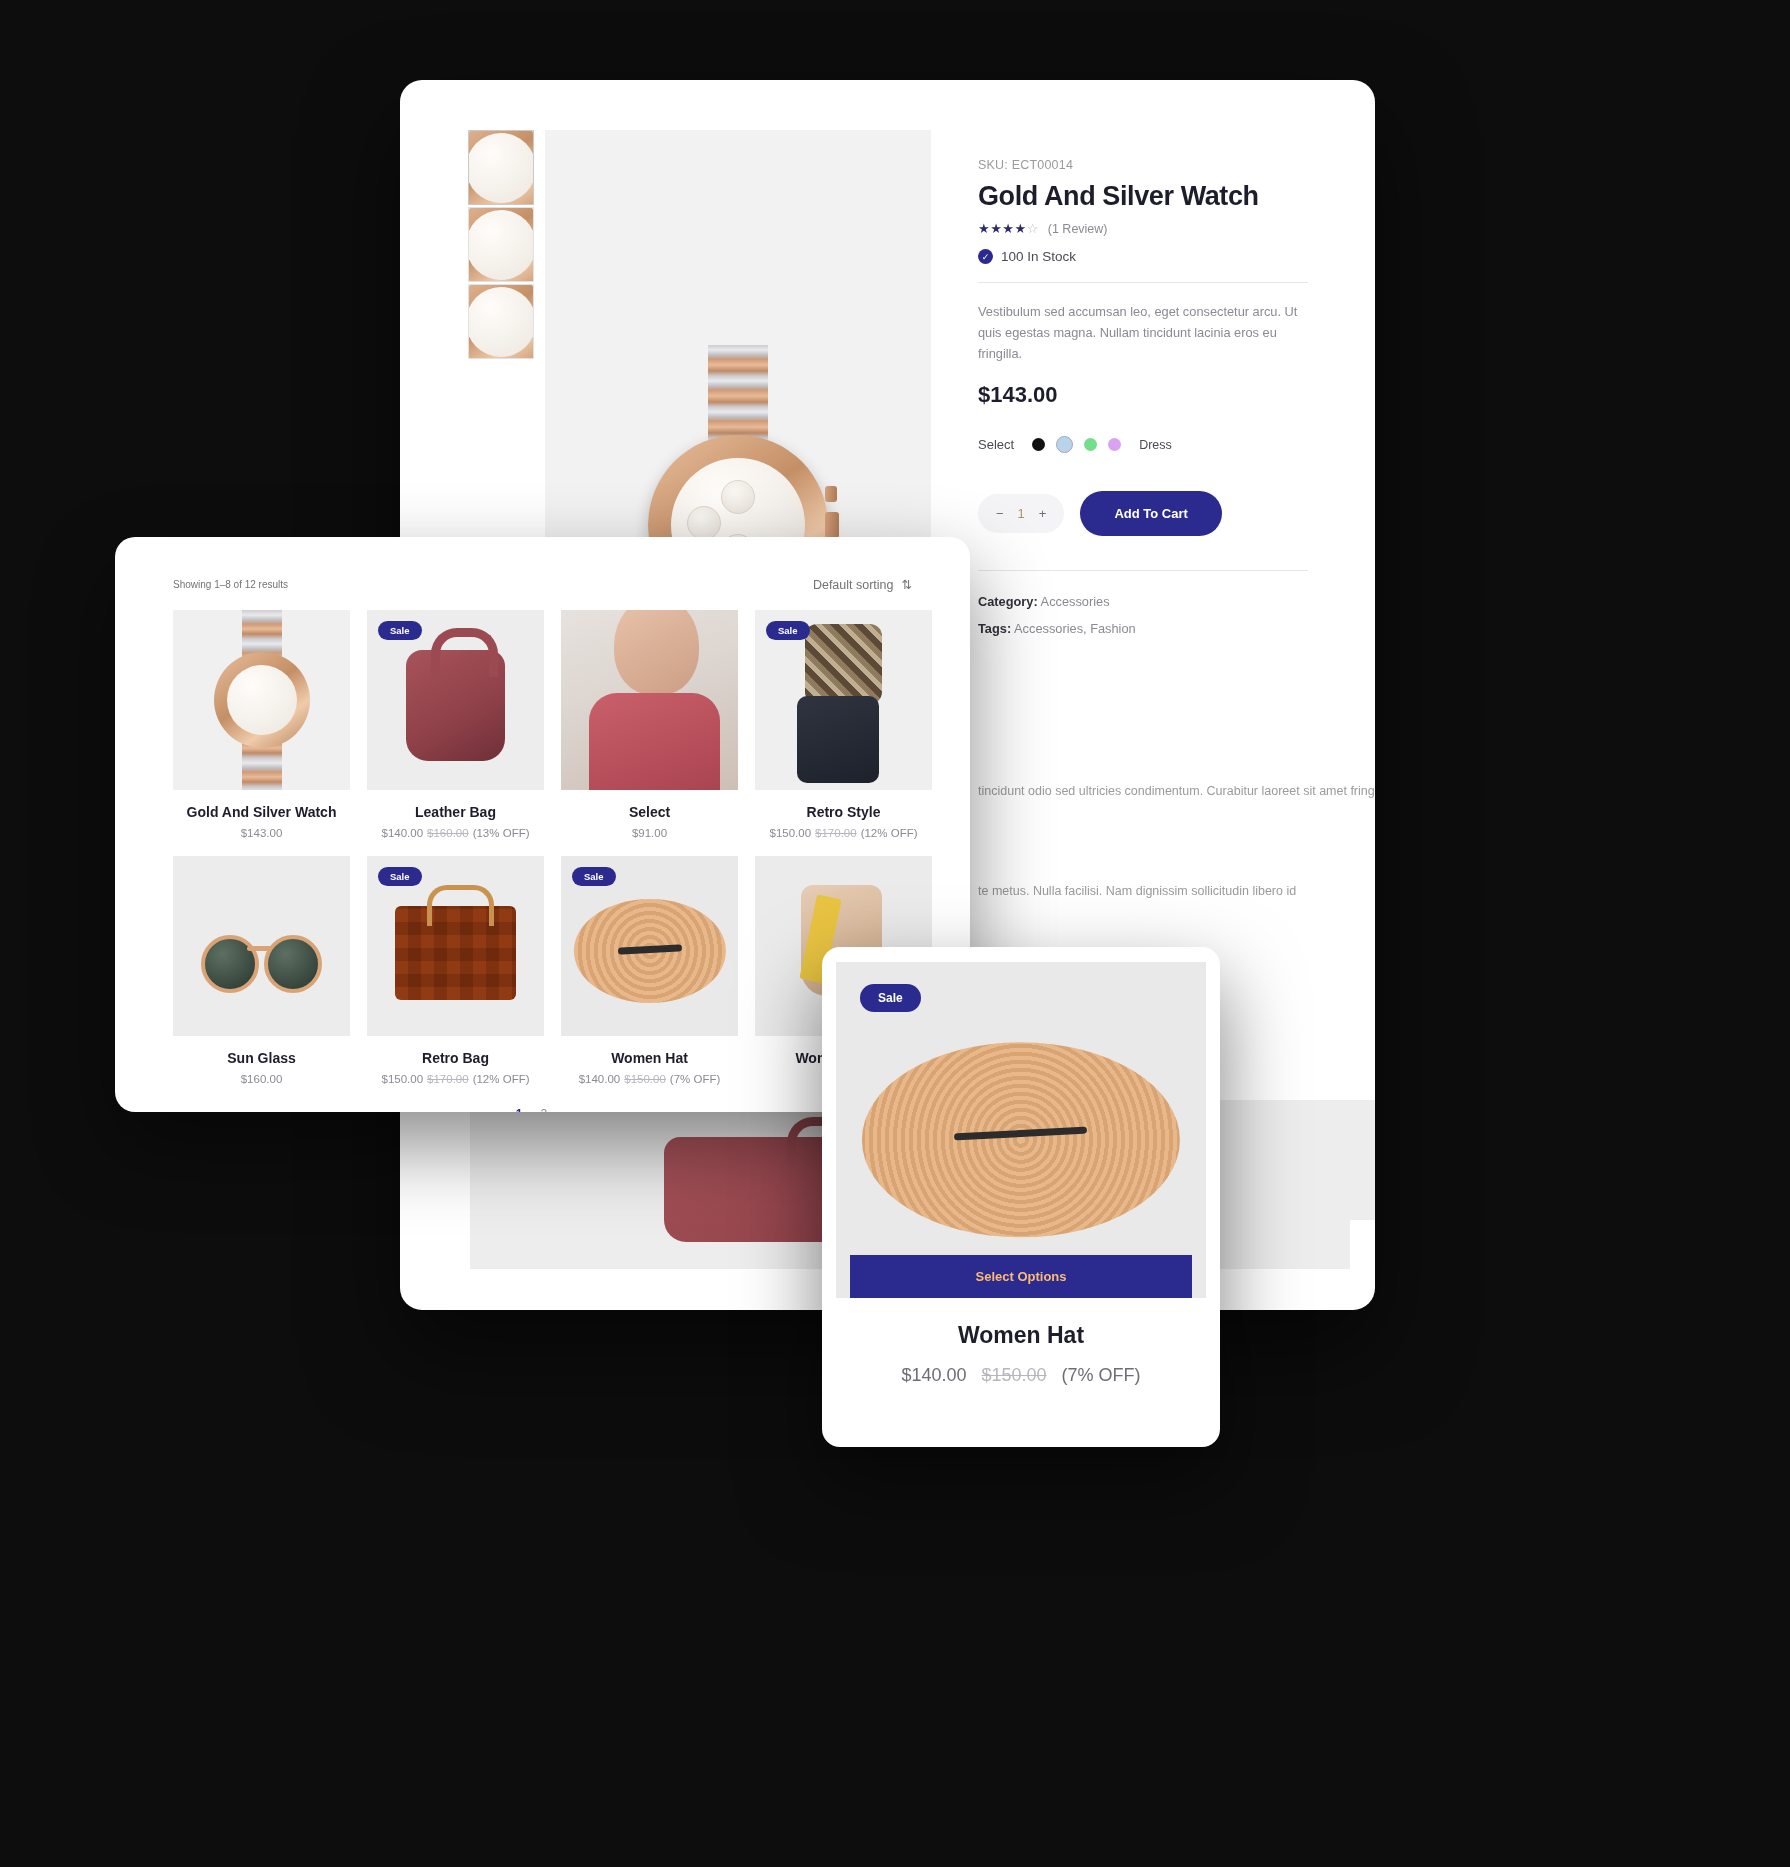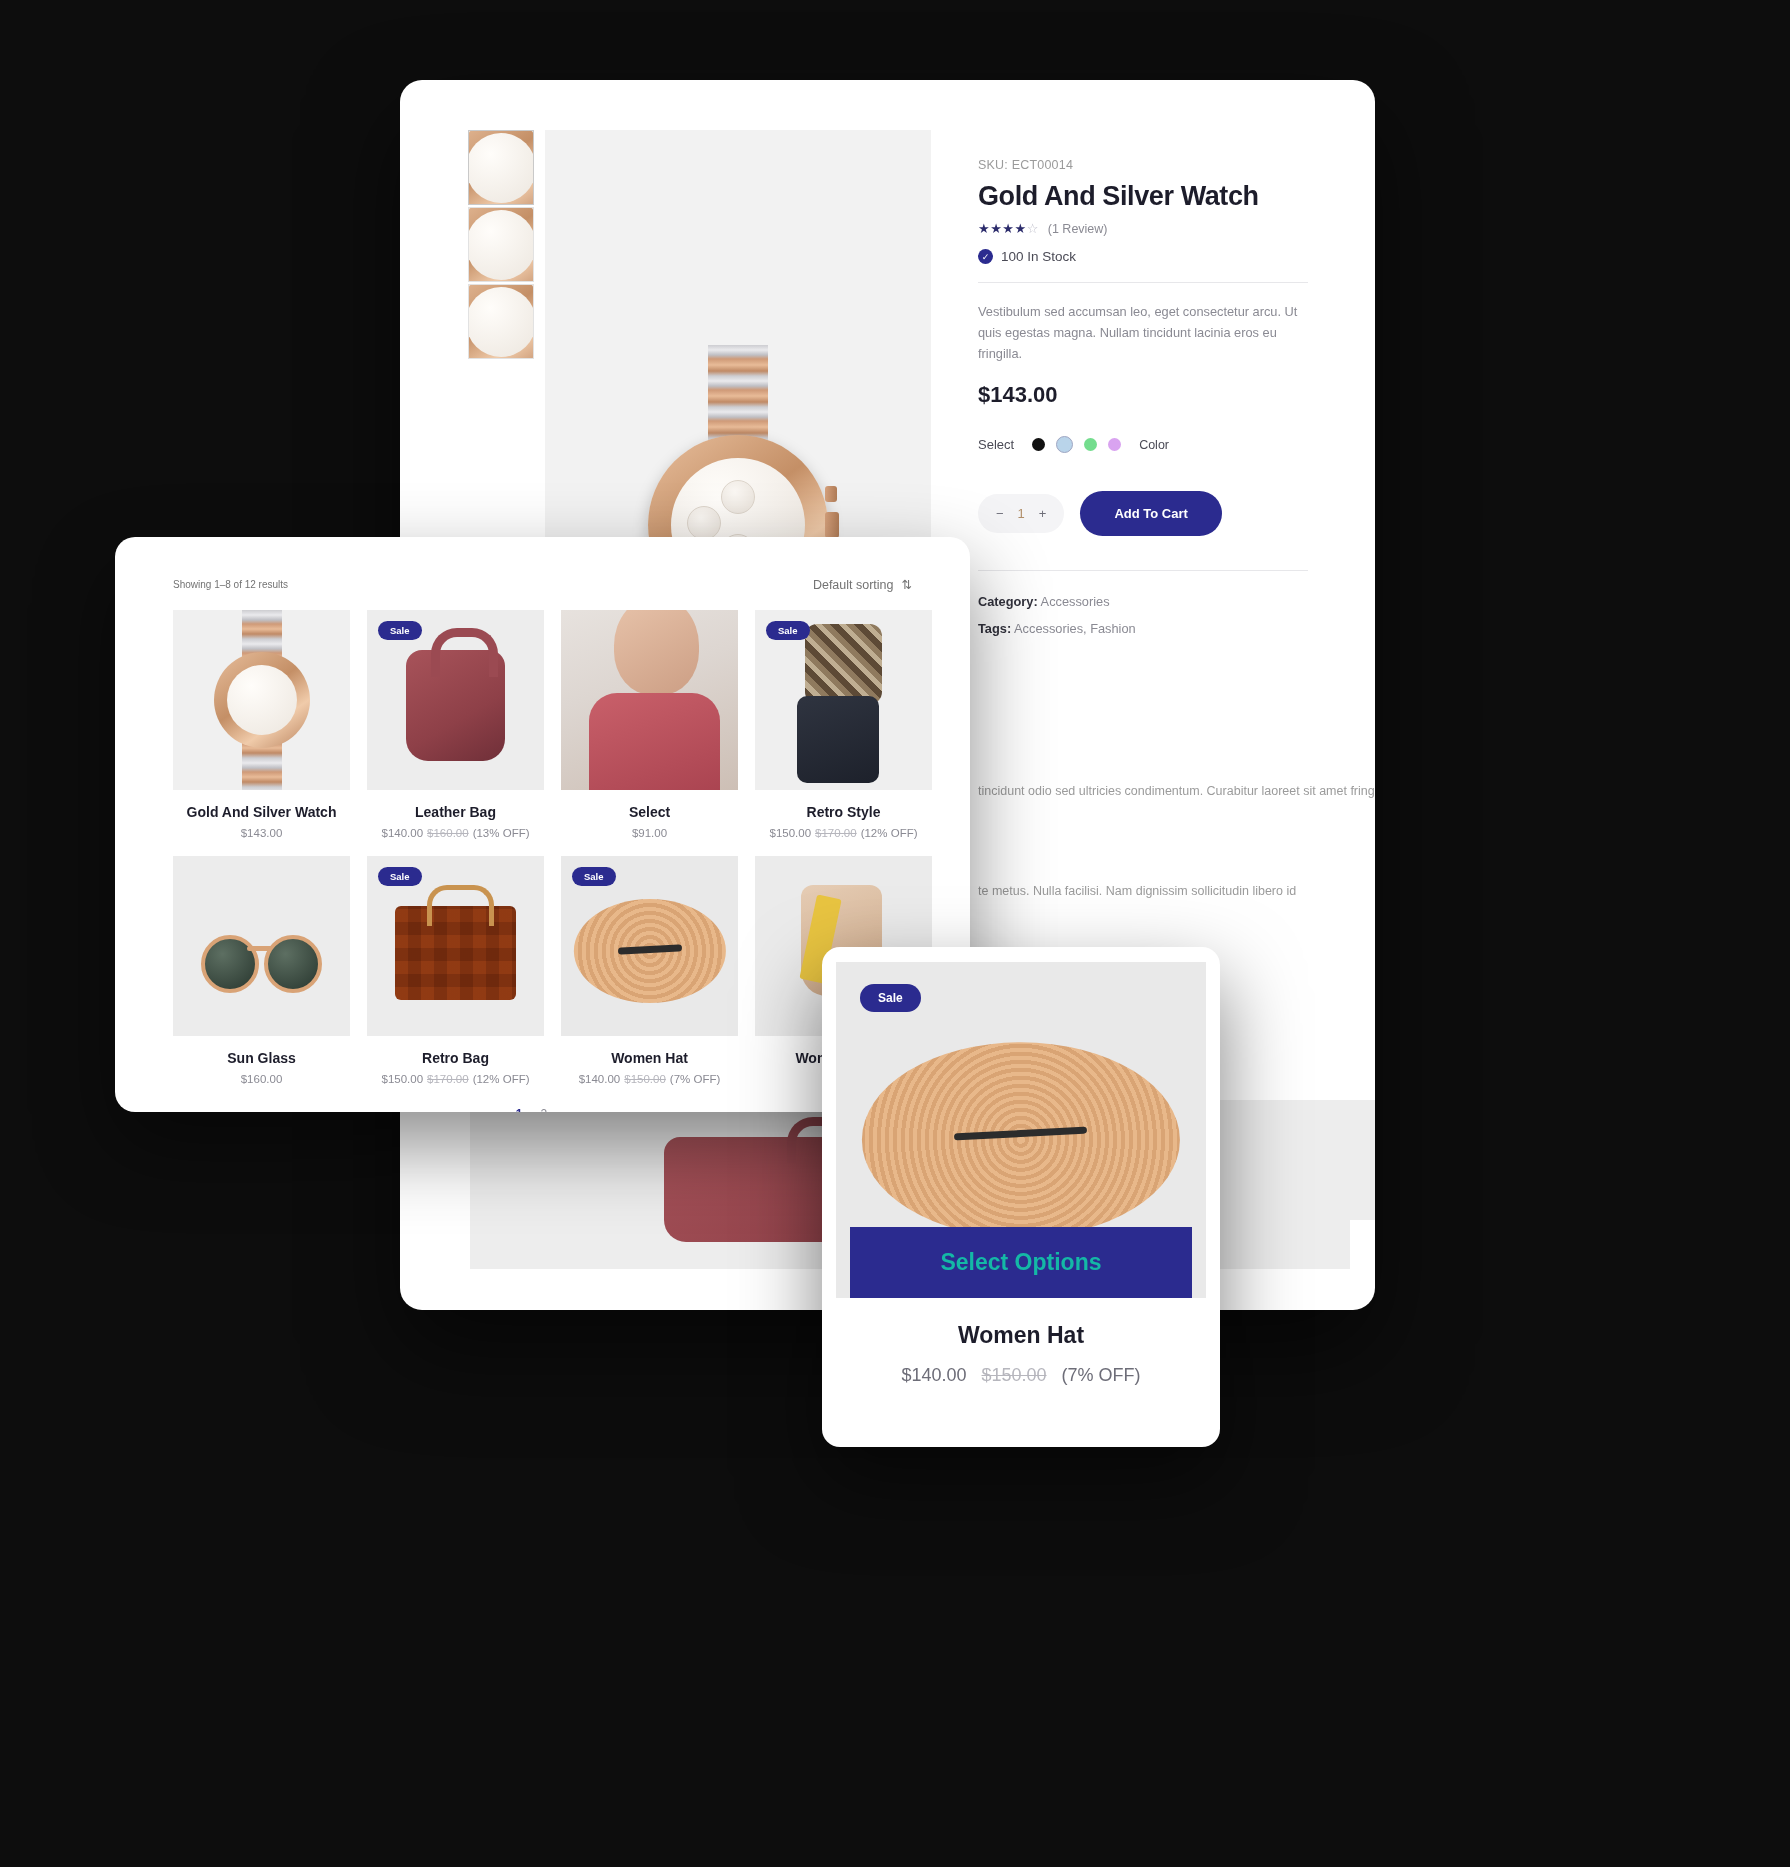--- a/index.html
+++ b/index.html
@@ -134,21 +134,21 @@
   
   .popup {
     position:absolute; left:822px; top:947px; width:398px; height:500px;
     background:#fff; border-radius:18px; box-shadow:0 34px 80px rgba(0,0,0,.5);
     overflow:hidden;
   }
   .popup-img { position:relative; width:370px; height:336px; margin:15px auto 0;
     background:#e9e9e9; overflow:hidden; }
   .popup .sale-badge { left:24px; top:22px; font-size:12px; padding:7px 18px; border-radius:14px; }
   .select-opt { position:absolute; left:14px; right:14px; bottom:0; background:#2b2b8f;
-    color:#14b8a6; text-align:center; font-size:23px; font-weight:700; padding:22px 0; }
+    color:#fdba74; text-align:center; font-size:13px; font-weight:700; padding:14px 0; }
   .popup-name { text-align:center; font-size:23px; font-weight:700; color:#1d1d2b; margin-top:24px; }
   .popup-price { text-align:center; margin-top:16px; font-size:18px; color:#6d6d78; }
   .popup-price .old { text-decoration:line-through; color:#b6b6bd; margin:0 10px; }
 
   
   .img-bag { position:absolute; inset:0; background:#ededed; }
   .img-bag::before { content:""; position:absolute; left:22%; top:22%; width:56%; height:62%;
     border-radius:16px 16px 22px 22px;
     background:linear-gradient(150deg,#a8535a,#8e4048 60%,#6f2f38); }
   .img-bag::after { content:""; position:absolute; left:36%; top:10%; width:28%; height:22%;
@@ -289,21 +289,21 @@
         <div class="divider"></div>
         <div class="desc">Vestibulum sed accumsan leo, eget consectetur arcu. Ut quis egestas magna. Nullam tincidunt lacinia eros eu fringilla.</div>
         <div class="price-big">$143.00</div>
 
         <div class="color-row">
           <span class="color-label">Select</span>
           <span class="swatch" style="background:#111111"></span>
           <span class="swatch sel"></span>
           <span class="swatch" style="background:#74dd8e"></span>
           <span class="swatch" style="background:#d9a3f0"></span>
-          <span class="clear-link">Color</span>
+          <span class="clear-link">Dress</span>
         </div>
 
         <div class="cart-row">
           <div class="qty">
             <span>−</span>
             <span class="num">1</span>
             <span>+</span>
           </div>
           <button class="atc">Add To Cart</button>
         </div>

